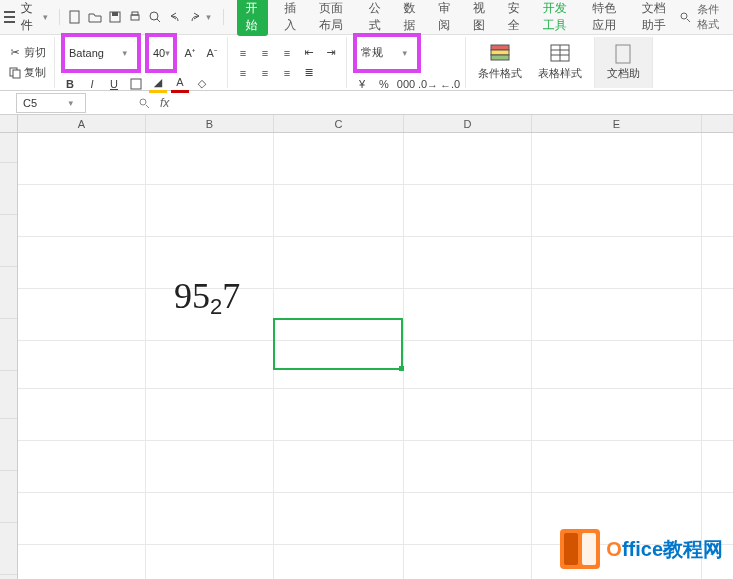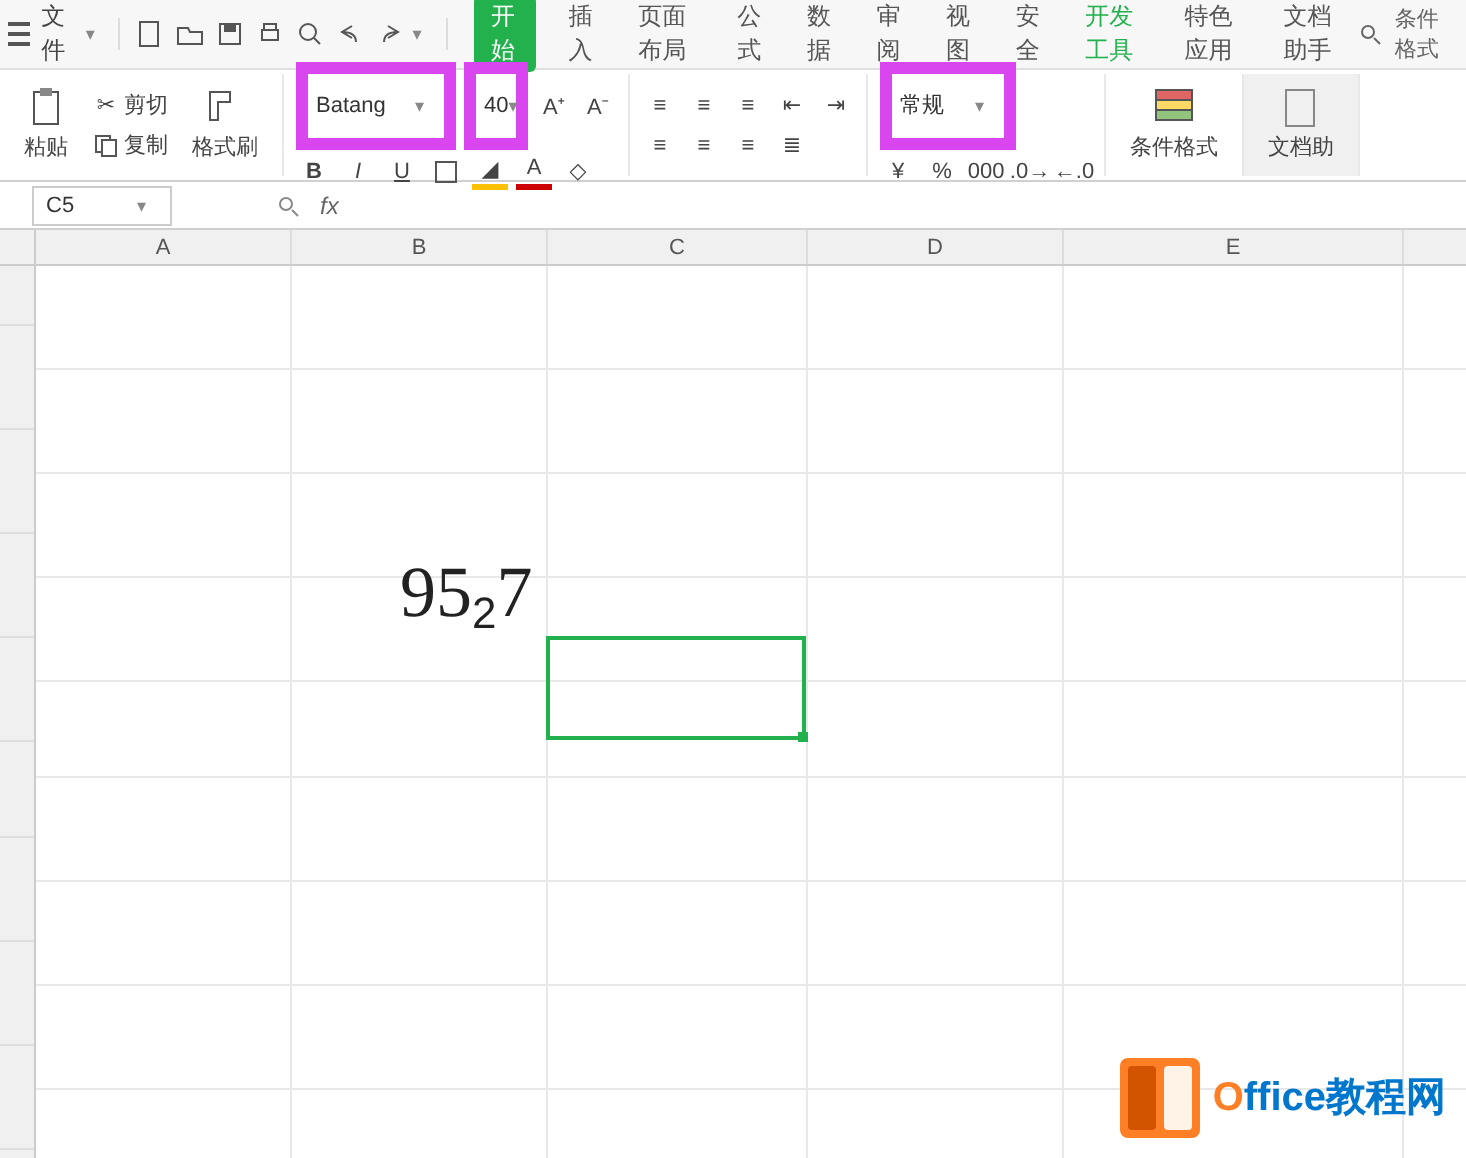--- a/index.html
+++ b/index.html
@@ -17,21 +17,21 @@
     .tab { color: #555; padding: 2px 4px; cursor: pointer; }
     .tab.active { background: #22b14c; color: #fff; border-radius: 3px; padding: 2px 8px; }
     .tab.dev { color: #22b14c; }
     .right-actions { margin-left: auto; display: flex; align-items: center; gap: 4px; font-size: 11px; color: #666; }
     
     .ribbon { height: 56px; background: #fff; border-bottom: 1px solid #d0d0d0; display: flex; align-items: stretch; padding: 2px 0; }
     .rgroup { border-right: 1px solid #e8e8e8; padding: 2px 6px; display: flex; flex-direction: column; justify-content: center; gap: 2px; }
     .rrow { display: flex; align-items: center; gap: 4px; }
     .rbtn { display: flex; align-items: center; gap: 2px; font-size: 11px; color: #444; padding: 2px; }
     .ricon { width: 14px; height: 14px; display: inline-flex; align-items: center; justify-content: center; }
-    .font-sel { height: 20px; border: 6px solid #d946ef; font-size: 11px; padding: 16px 4px; display: flex; align-items: center; justify-content: space-between; background: #fff; }
+    .font-sel { height: 20px; border: 4px solid #d946ef; font-size: 11px; padding: 16px 4px; display: flex; align-items: center; justify-content: space-between; background: #fff; }
     .font-name { width: 80px; }
     .font-size { width: 32px; }
     .sm-btn { width: 18px; height: 18px; border: none; background: none; display: inline-flex; align-items: center; justify-content: center; font-size: 11px; color: #444; }
     .big-btn { display: flex; flex-direction: column; align-items: center; justify-content: center; gap: 2px; font-size: 11px; color: #444; padding: 2px 6px; }
     .big-icon { width: 20px; height: 20px; }
     
     .namebox-row { height: 24px; border-bottom: 1px solid #d0d0d0; display: flex; align-items: center; background: #fff; }
     .namebox { width: 70px; height: 20px; border: 1px solid #ccc; margin-left: 16px; padding: 0 6px; font-size: 11px; display: flex; align-items: center; justify-content: space-between; background: #fff; }
     .fx-area { margin-left: 48px; display: flex; align-items: center; gap: 6px; }
     .fx-icon { font-style: italic; font-size: 12px; color: #666; }
@@ -41,21 +41,21 @@
     .corner { position: absolute; top: 0; left: 0; width: 18px; height: 18px; background: #f0f0f0; border-right: 1px solid #ccc; border-bottom: 1px solid #ccc; z-index: 3; }
     .col-h { border-right: 1px solid #ddd; text-align: center; font-size: 11px; color: #555; line-height: 18px; }
     .row-headers { position: absolute; top: 18px; left: 0; width: 18px; background: #f0f0f0; border-right: 1px solid #ccc; z-index: 2; }
     .row-h { border-bottom: 1px solid #ddd; text-align: center; font-size: 11px; color: #555; }
     .grid { position: absolute; top: 18px; left: 18px; right: 0; bottom: 0; }
     .grow { display: flex; border-bottom: 1px solid #e8e8e8; }
     .gcell { border-right: 1px solid #e8e8e8; }
     .selected-cell { position: absolute; border: 2px solid #22b14c; pointer-events: none; }
     .selected-cell::after { content: ''; position: absolute; right: -3px; bottom: -3px; width: 5px; height: 5px; background: #22b14c; }
     
-    .cell-content { position: absolute; font-family: "Times New Roman", serif; font-size: 36px; color: #222; margin-left: 26px; }
+    .cell-content { position: absolute; font-family: "Times New Roman", serif; font-size: 36px; color: #222; }
     .cell-content sub { font-size: 22px; vertical-align: baseline; position: relative; top: 6px; }
     
     .watermark { position: absolute; right: 10px; bottom: 10px; display: flex; align-items: center; gap: 6px; }
     .wm-logo { width: 40px; height: 40px; background: #ff7f27; border-radius: 4px; position: relative; }
     .wm-logo::before { content: ''; position: absolute; left: 4px; top: 4px; width: 14px; height: 32px; background: #d35400; border-radius: 2px; }
     .wm-logo::after { content: ''; position: absolute; right: 4px; top: 4px; width: 14px; height: 32px; background: #fff2e6; border-radius: 2px; }
     .wm-text { display: flex; flex-direction: column; line-height: 1.1; }
     .wm-title { font-size: 20px; font-weight: bold; }
     .wm-title .o-orange { color: #ff7f27; }
     .wm-title .rest { color: #0077cc; }
@@ -136,47 +136,34 @@
           <line x1="8" y1="8" x2="11" y2="11" stroke="#666"></line>
         </svg>
       </span>
     <span>条件格式</span>
   </div>
 </div>
 
 <div class="ribbon">
   <div class="rgroup">
     <div class="rrow">
-      <div class="big-btn">
-        <svg class="big-icon" width="20" height="20">
-            <rect x="4" y="2" width="12" height="16" fill="none" stroke="#555"></rect>
-            <rect x="7" y="0" width="6" height="4" fill="#888"></rect>
-          </svg>
-        <span>粘贴</span>
-      </div>
       <div style="display:flex;flex-direction:column;gap:1px;">
         <div class="rbtn">
             <span class="ricon">✂</span>
             <span>剪切</span>
           </div>
         <div class="rbtn">
             <span class="ricon">
               <svg width="12" height="12">
                 <rect x="1" y="1" width="7" height="8" fill="none" stroke="#555"></rect>
                 <rect x="4" y="3" width="7" height="8" fill="#fff" stroke="#555"></rect>
               </svg>
             </span>
             <span>复制</span>
           </div>
-      </div>
-      <div class="big-btn">
-        <svg class="big-icon" width="18" height="18">
-            <path d="M2 2h10v5H6v9H2z" fill="none" stroke="#555"></path>
-          </svg>
-        <span>格式刷</span>
       </div>
     </div>
   </div>
 
   <div class="rgroup">
     <div class="rrow">
       <div class="font-sel font-name">
           <span>Batang</span>
           <span class="chev">▾</span>
         </div>
@@ -244,20 +231,29 @@
   <div class="rgroup">
     <div class="rrow">
       <div class="big-btn">
         <svg class="big-icon" width="20" height="18">
             <rect x="1" y="1" width="18" height="5" fill="#e06666" stroke="#555"></rect>
             <rect x="1" y="6" width="18" height="5" fill="#ffd966" stroke="#555"></rect>
             <rect x="1" y="11" width="18" height="5" fill="#93c47d" stroke="#555"></rect>
           </svg>
         <span>条件格式</span>
       </div>
+      <div class="big-btn">
+        <svg class="big-icon" width="20" height="18">
+            <rect x="1" y="1" width="18" height="16" fill="none" stroke="#555"></rect>
+            <line x1="1" y1="6" x2="19" y2="6" stroke="#555"></line>
+            <line x1="1" y1="11" x2="19" y2="11" stroke="#555"></line>
+            <line x1="10" y1="1" x2="10" y2="17" stroke="#555"></line>
+          </svg>
+        <span>表格样式</span>
+      </div>
     </div>
   </div>
 
   <div class="rgroup" style="background:#f0f0f0;">
     <div class="big-btn">
       <svg class="big-icon" width="18" height="20">
           <rect x="2" y="1" width="14" height="18" fill="none" stroke="#888"></rect>
         </svg>
       <span>文档助</span>
     </div>

